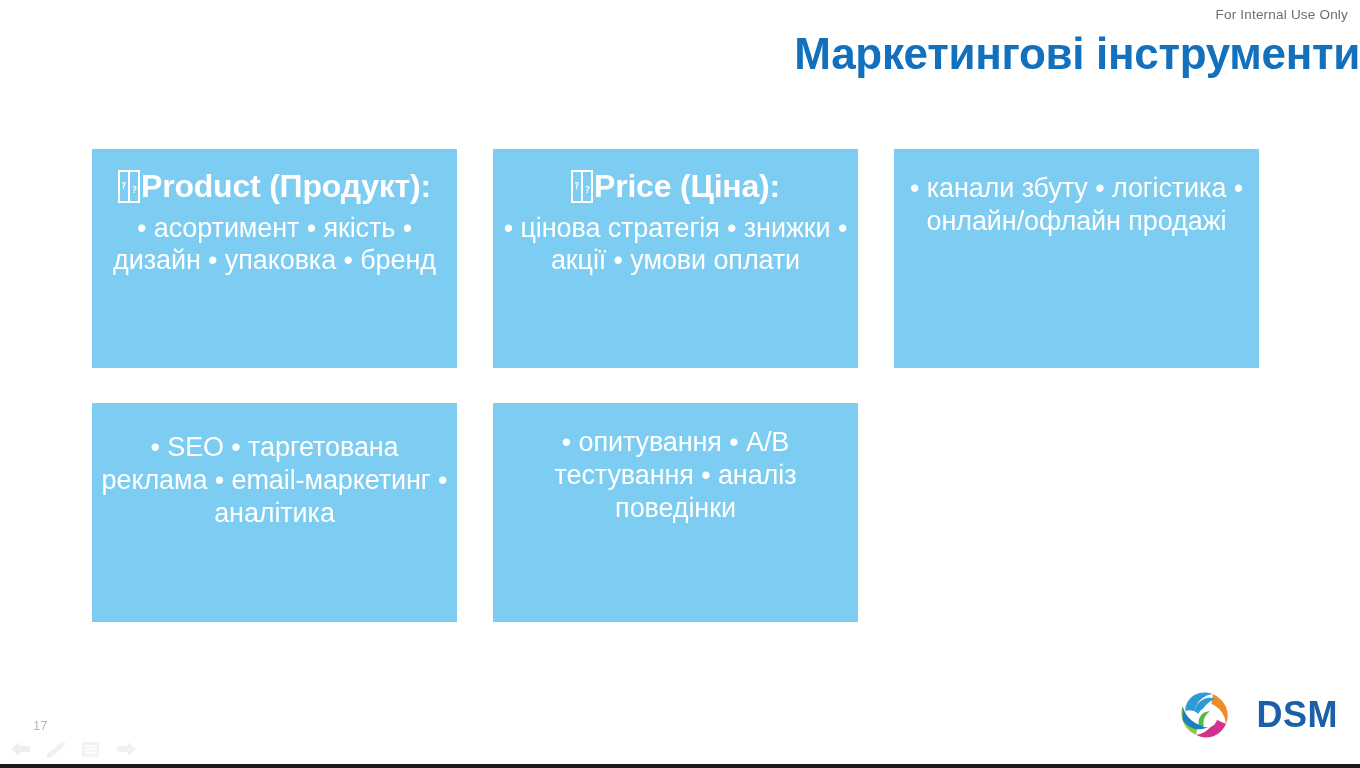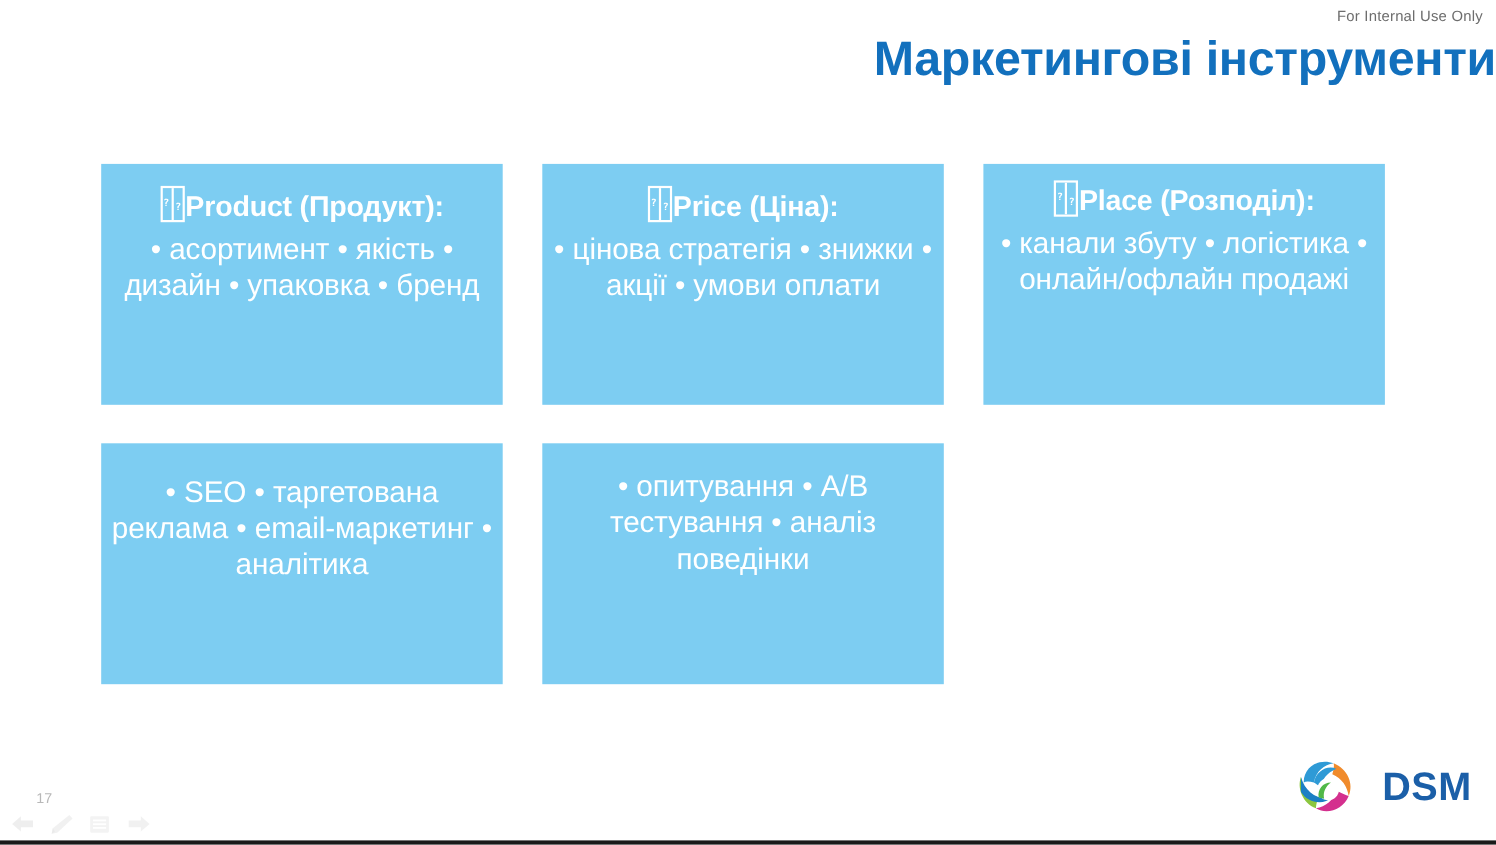--- a/index.html
+++ b/index.html
@@ -62,21 +62,21 @@
     color: #ffffff;
     display: flex;
     flex-direction: column;
     align-items: center;
     justify-content: flex-start;
     padding: 20px 8px 10px 8px;
     overflow: hidden;
   }
 
   .card-heading {
-    font-size: 26px;
+    font-size: 32px;
     font-weight: bold;
     line-height: 1.08;
     text-align: center;
     letter-spacing: -0.2px;
     display: block;
   }
 
   .card-body {
     font-size: 27px;
     font-weight: normal;
@@ -198,23 +198,20 @@
     </div>
 
     <div class="card">
       <div class="card-heading">
         <span class="tofu"><span class="tofu-bar"></span></span><span>Price (Ціна):</span>
       </div>
       <div class="card-body">• цінова стратегія • знижки • акції • умови оплати</div>
     </div>
 
     <div class="card pad-tight">
-      <div class="card-heading">
-        <span class="tofu"><span class="tofu-bar"></span></span><span>Place (Розподіл):</span>
-      </div>
       <div class="card-body">• канали збуту • логістика • онлайн/офлайн продажі</div>
     </div>
 
 
     <div class="card">
       <div class="card-body">• SEO • таргетована реклама • email-маркетинг • аналітика</div>
     </div>
 
     <div class="card pad-tight">
       <div class="card-body">• опитування • A/B тестування • аналіз поведінки</div>

